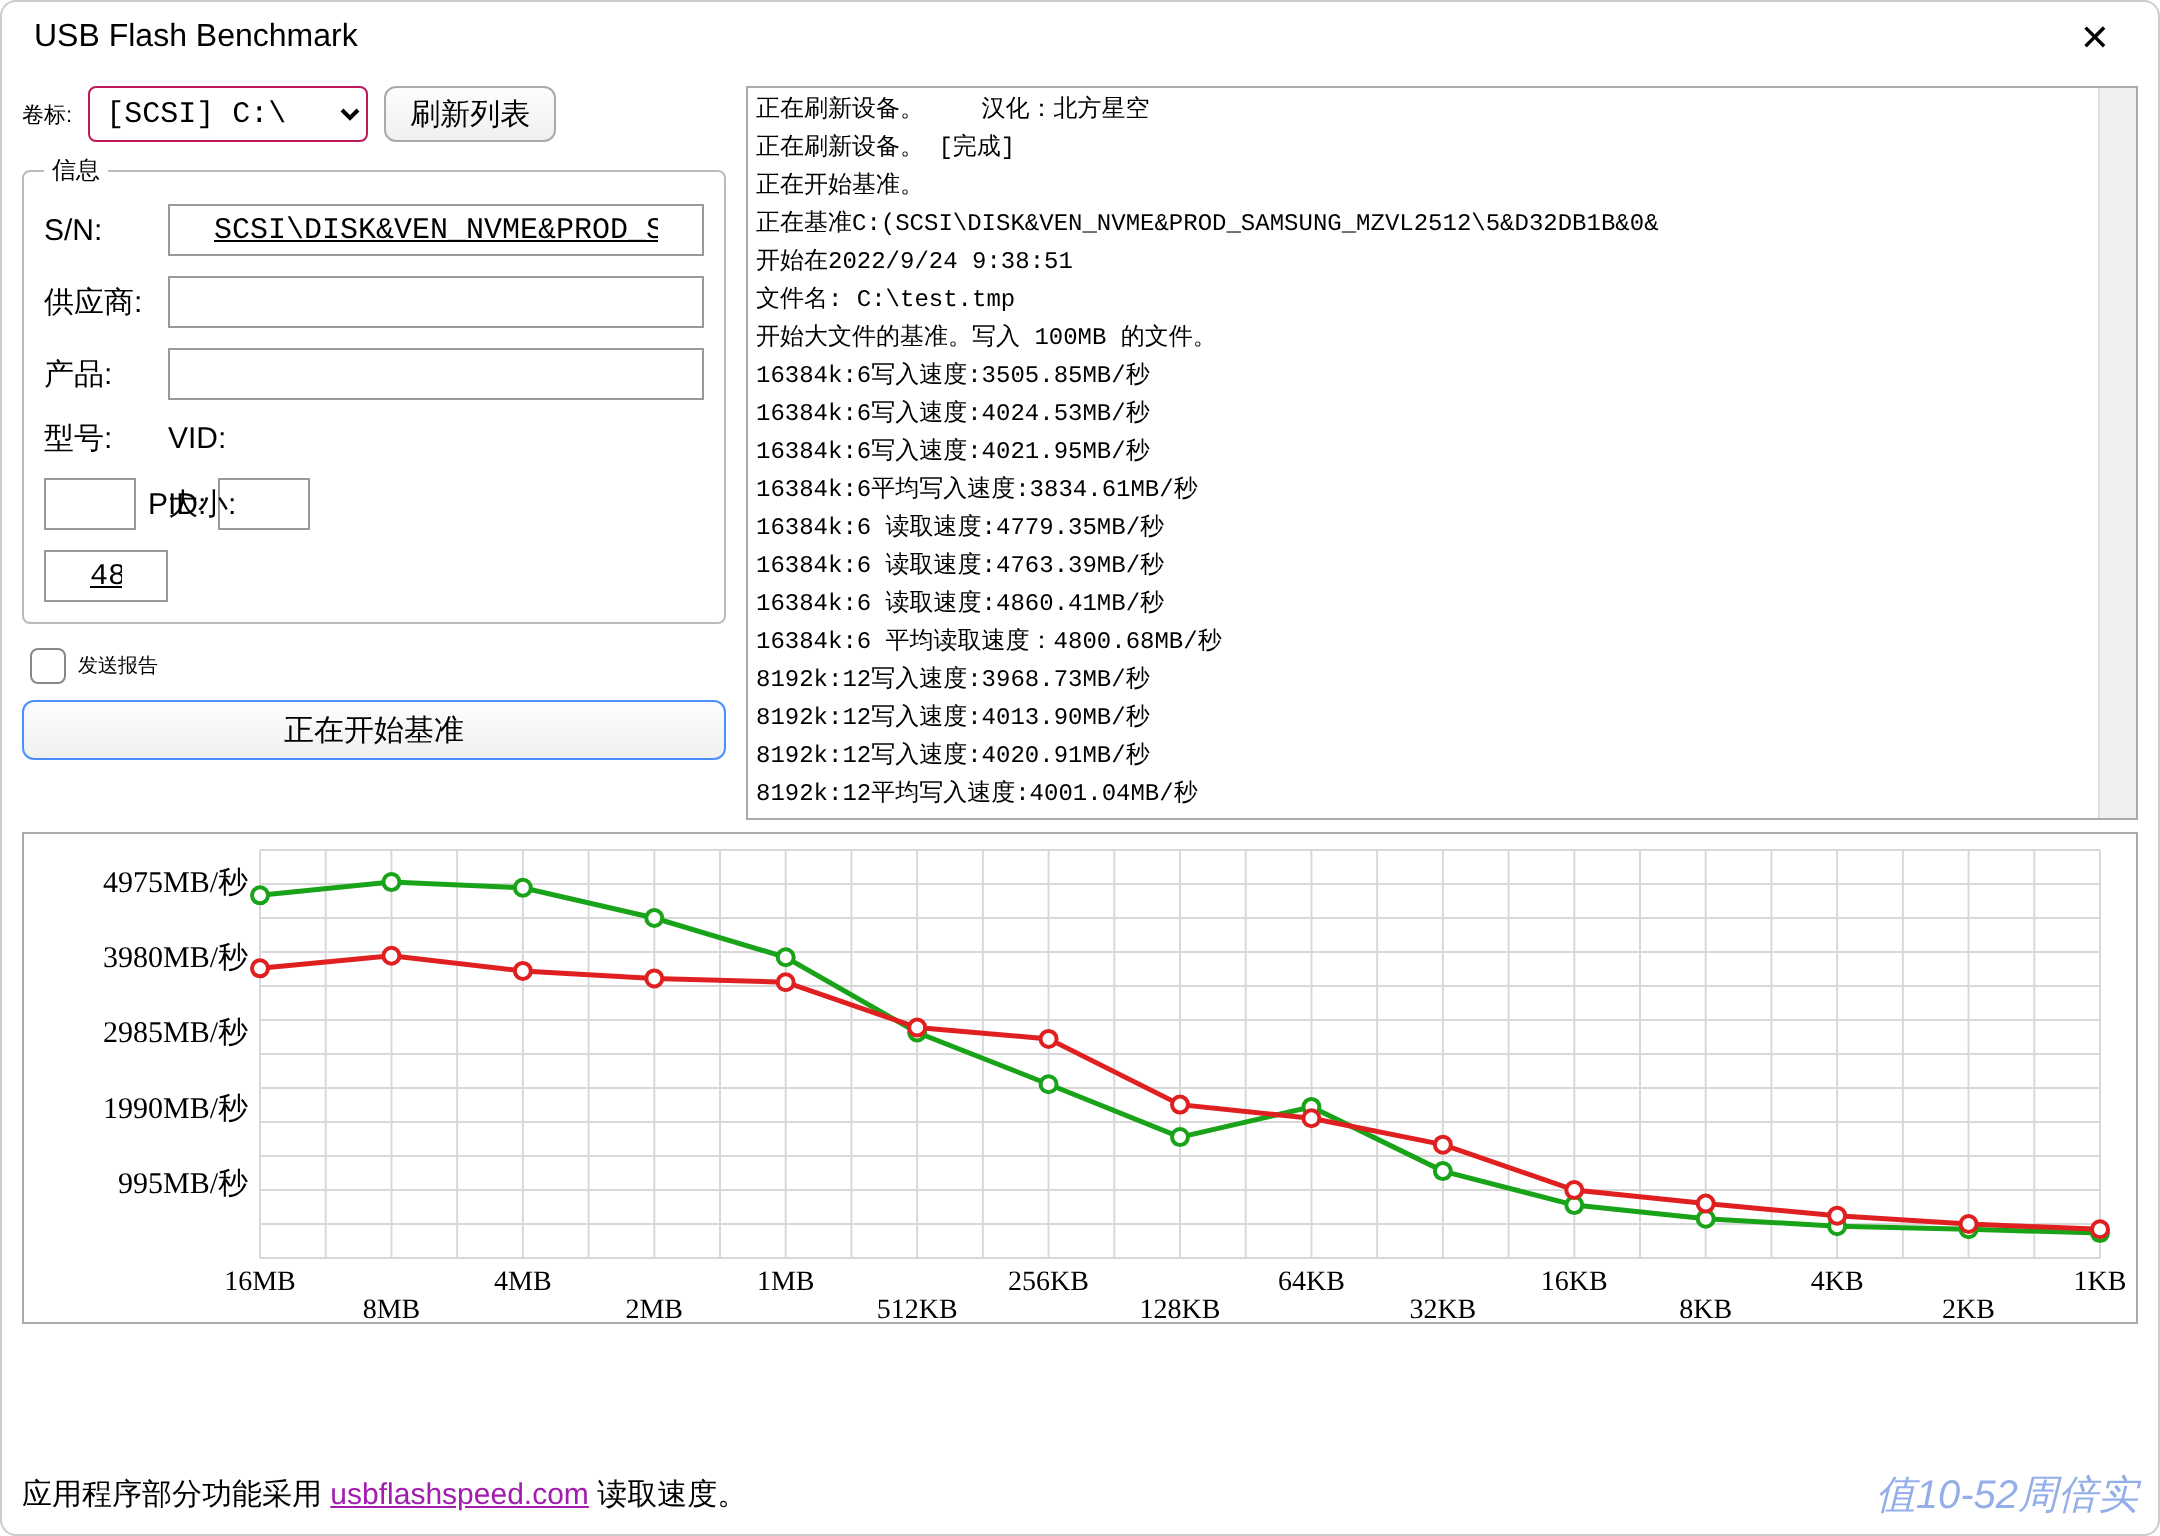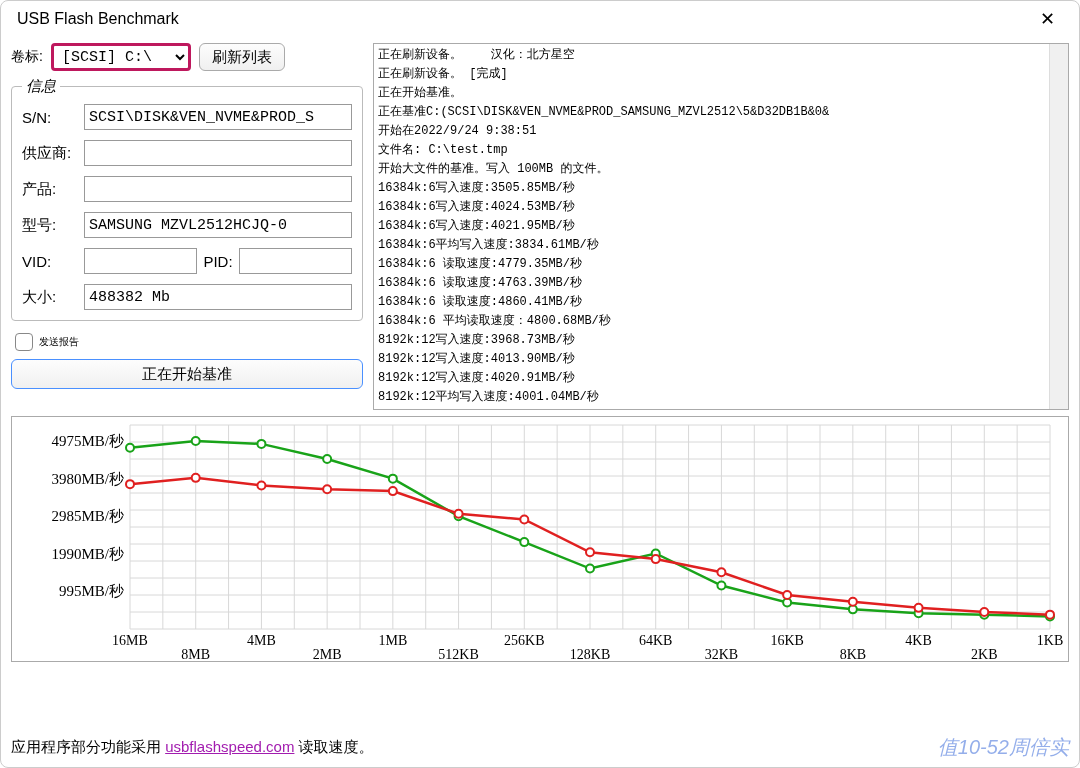--- a/index.html
+++ b/index.html
@@ -45,62 +45,63 @@
     width: 352px;
     display: flex;
     flex-direction: column;
     gap: 6px;
   }
   .row1 {
     display: flex;
     align-items: center;
     gap: 8px;
   }
-  .label { font-size: 14px; }
+  .label { font-size: 11px; }
   select.drive {
     font-family: "Courier New", monospace;
     font-size: 15px;
     padding: 2px 4px;
-    border: 3px solid #be185d;
+    border: 1px solid #be185d;
     border-radius: 4px;
     height: 28px;
     width: 140px;
     background: #fff;
   }
   button.refresh, button.restart {
     font-family: inherit;
     font-size: 15px;
     padding: 2px 12px;
     border: 1px solid #aaa;
     border-radius: 6px;
     background: linear-gradient(#fdfdfd, #f0f0f0);
     cursor: pointer;
     height: 28px;
   }
   fieldset.info {
     border: 1px solid #bbb;
     border-radius: 4px;
     padding: 8px 10px 10px 10px;
   }
-  fieldset.info legend { font-size: 15px; padding: 0 4px; font-style: italic; }
+  fieldset.info legend { font-size: 12px; padding: 0 4px; }
   .info-grid {
     display: grid;
     grid-template-columns: 62px 1fr;
     row-gap: 10px;
     align-items: center;
     font-size: 15px;
   }
   .info-grid input[type=text] {
     font-family: "Courier New", monospace;
     font-size: 15px;
-    padding: 3px 4px;
+    padding: 3px 22px;
     border: 1px solid #999;
     width: 100%;
     height: 26px;
     background: #fff;
+    text-decoration: underline;
   }
   .vidpid {
     display: flex;
     gap: 6px;
     align-items: center;
   }
   .vidpid input {
     flex: 1;
     font-family: "Courier New", monospace;
     font-size: 15px;
@@ -196,21 +197,20 @@
             <span>S/N:</span>
             <input type="text" value="SCSI\DISK&amp;VEN_NVME&amp;PROD_S" style="">
 
             <span>供应商:</span>
             <input type="text" value="" style="">
 
             <span>产品:</span>
             <input type="text" value="" style="">
 
             <span>型号:</span>
-            <input type="text" value="SAMSUNG MZVL2512HCJQ-0" style="">
 
             <span>VID:</span>
             <div class="vidpid">
               <input type="text" value="" style="">
               <span>PID:</span>
               <input type="text" value="" style="">
             </div>
 
             <span>大小:</span>
             <input type="text" value="488382 Mb" style="">

